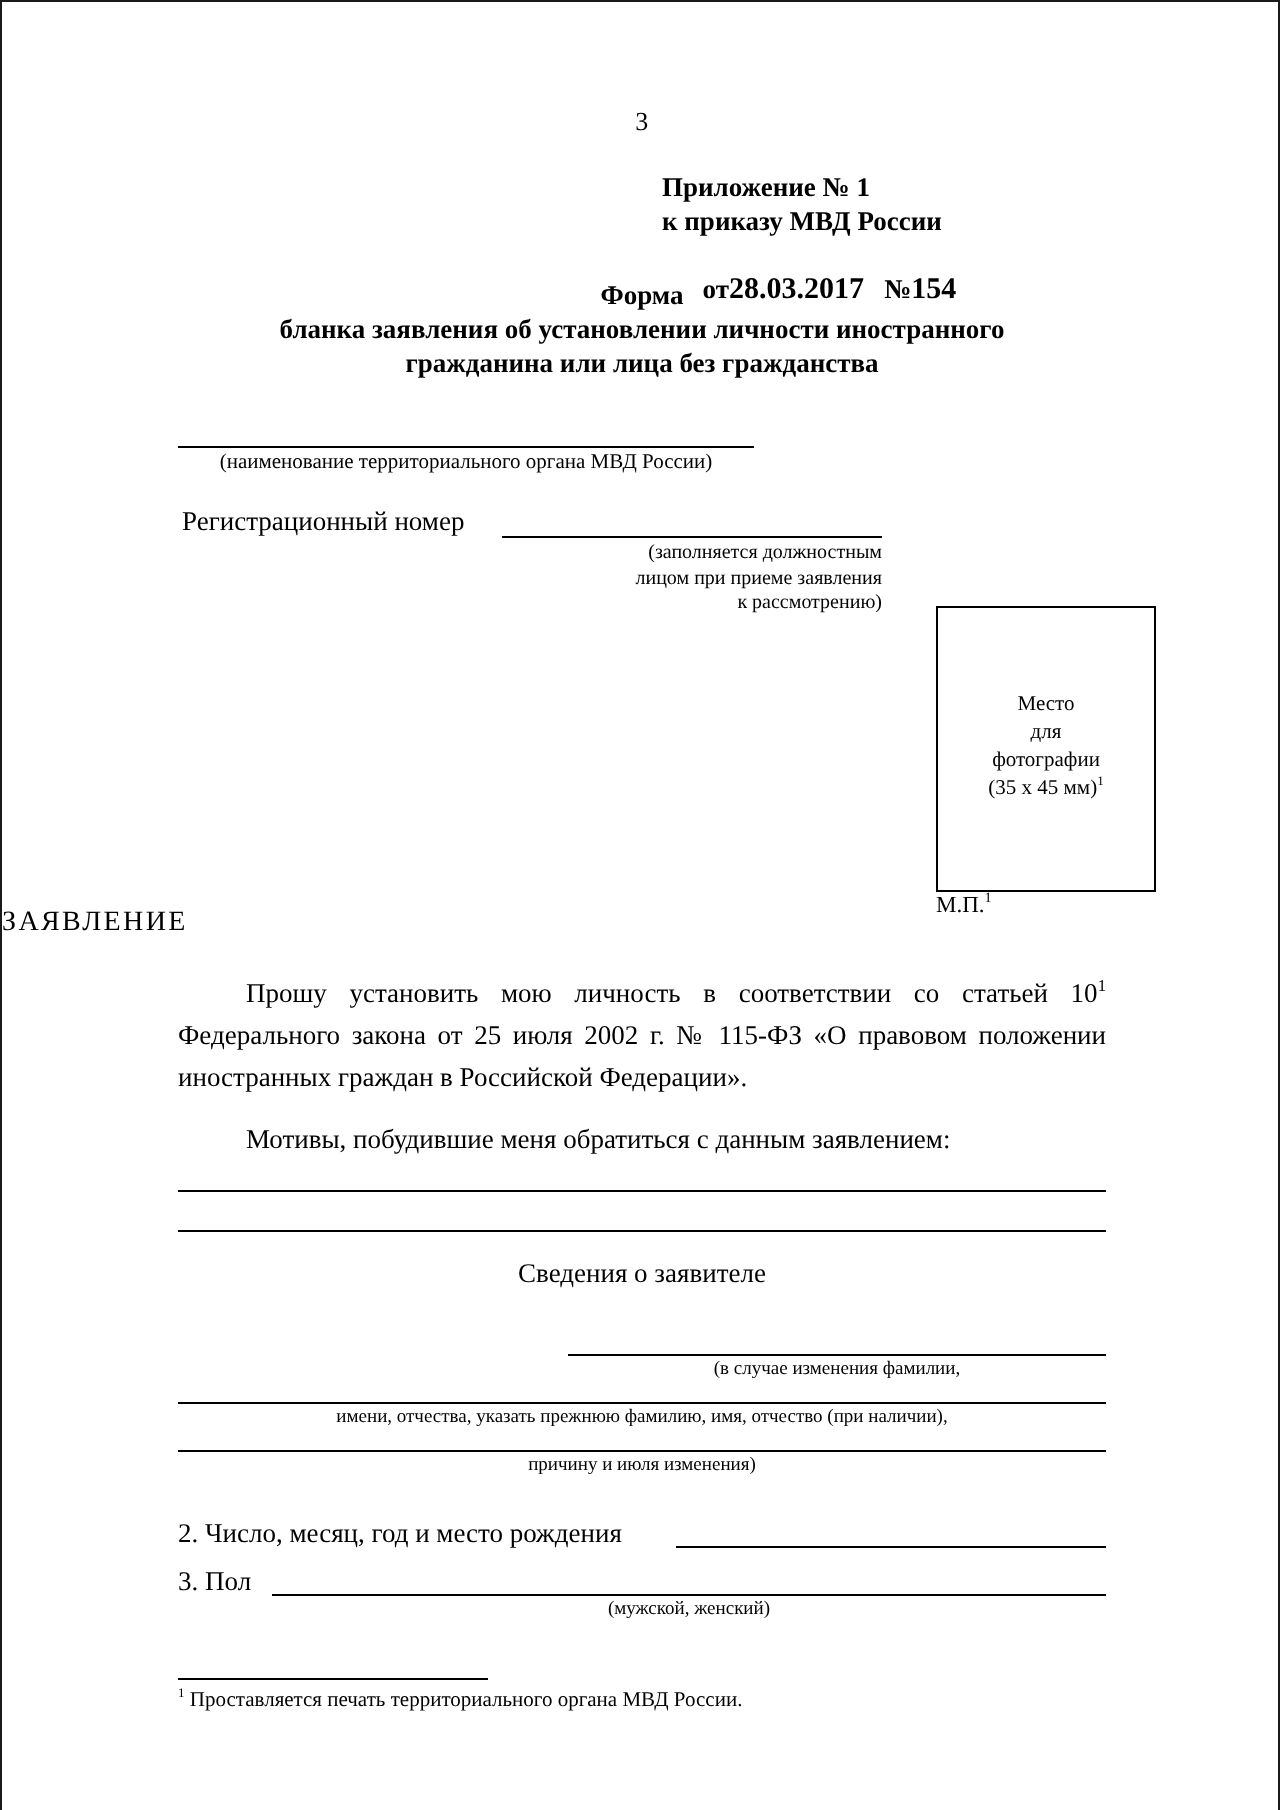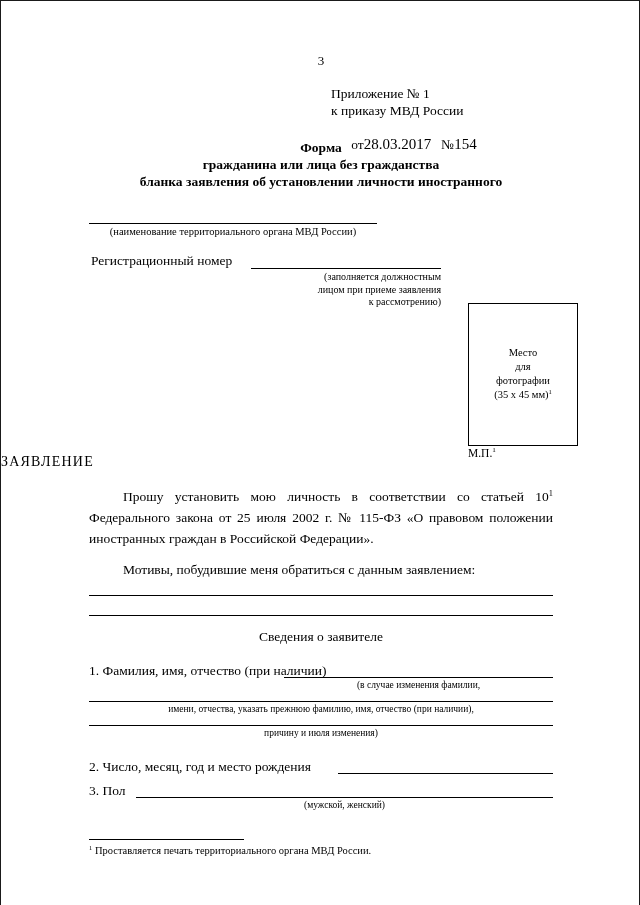--- a/index.html
+++ b/index.html
@@ -35,21 +35,21 @@
   }
 
   
   .appendix {
     top: 84px;
     left: 330px;
     width: 260px;
     font-size: 13.5px;
     line-height: 17px;
   }
-  .appendix .ln { white-space: pre; }
+  .appendix .ln { white-space: pre; font-weight: bold; }
   .appendix .big {
     font-size: 15px;
   }
 
   
   .form-title {
     top: 138px;
     left: 60px;
     width: 520px;
     text-align: center;
@@ -201,22 +201,22 @@
   <div class="abs appendix">
     <div class="ln">Приложение № 1</div>
     <div class="ln">к приказу МВД России</div>
     <div class="ln">
       <span>от</span><span class="big">28.03.2017</span>&nbsp;&nbsp;&nbsp;<span>№</span><span class="big">154</span>
     </div>
   </div>
 
   <div class="abs form-title">
     <div>Форма</div>
+    <div>бланка заявления об установлении личности иностранного</div>
     <div>гражданина или лица без гражданства</div>
-    <div>бланка заявления об установлении личности иностранного</div>
   </div>
 
   <div class="abs rule org-rule"></div>
   <div class="abs org-caption">(наименование территориального органа МВД России)</div>
 
   <div class="abs reg-label">Регистрационный номер</div>
   <div class="abs rule reg-rule"></div>
   <div class="abs reg-caption">
     <div>(заполняется должностным</div>
     <div>лицом при приеме заявления</div>
@@ -242,21 +242,20 @@
     <span>Прошу установить мою личность в соответствии со статьей 10</span><sup>1</sup><span> Федерального закона от 25 июля 2002 г. № 115-ФЗ «О правовом положении иностранных граждан в Российской Федерации».</span>
   </div>
 
   <div class="abs body-par p2">Мотивы, побудившие меня обратиться с данным заявлением:</div>
 
   <div class="abs rule motive-rule-1"></div>
   <div class="abs rule motive-rule-2"></div>
 
   <div class="abs applicant-heading">Сведения о заявителе</div>
 
-  <div class="abs field-label f1-label">1. Фамилия, имя, отчество (при наличии)</div>
   <div class="abs rule f1-rule"></div>
   <div class="abs f1-cap">(в случае изменения фамилии,</div>
 
   <div class="abs rule f1-rule-2"></div>
   <div class="abs f1-cap-2">имени, отчества, указать прежнюю фамилию, имя, отчество (при наличии),</div>
 
   <div class="abs rule f1-rule-3"></div>
   <div class="abs f1-cap-3">причину и июля изменения)</div>
 
   <div class="abs field-label f2-label">2. Число, месяц, год и место рождения</div>

